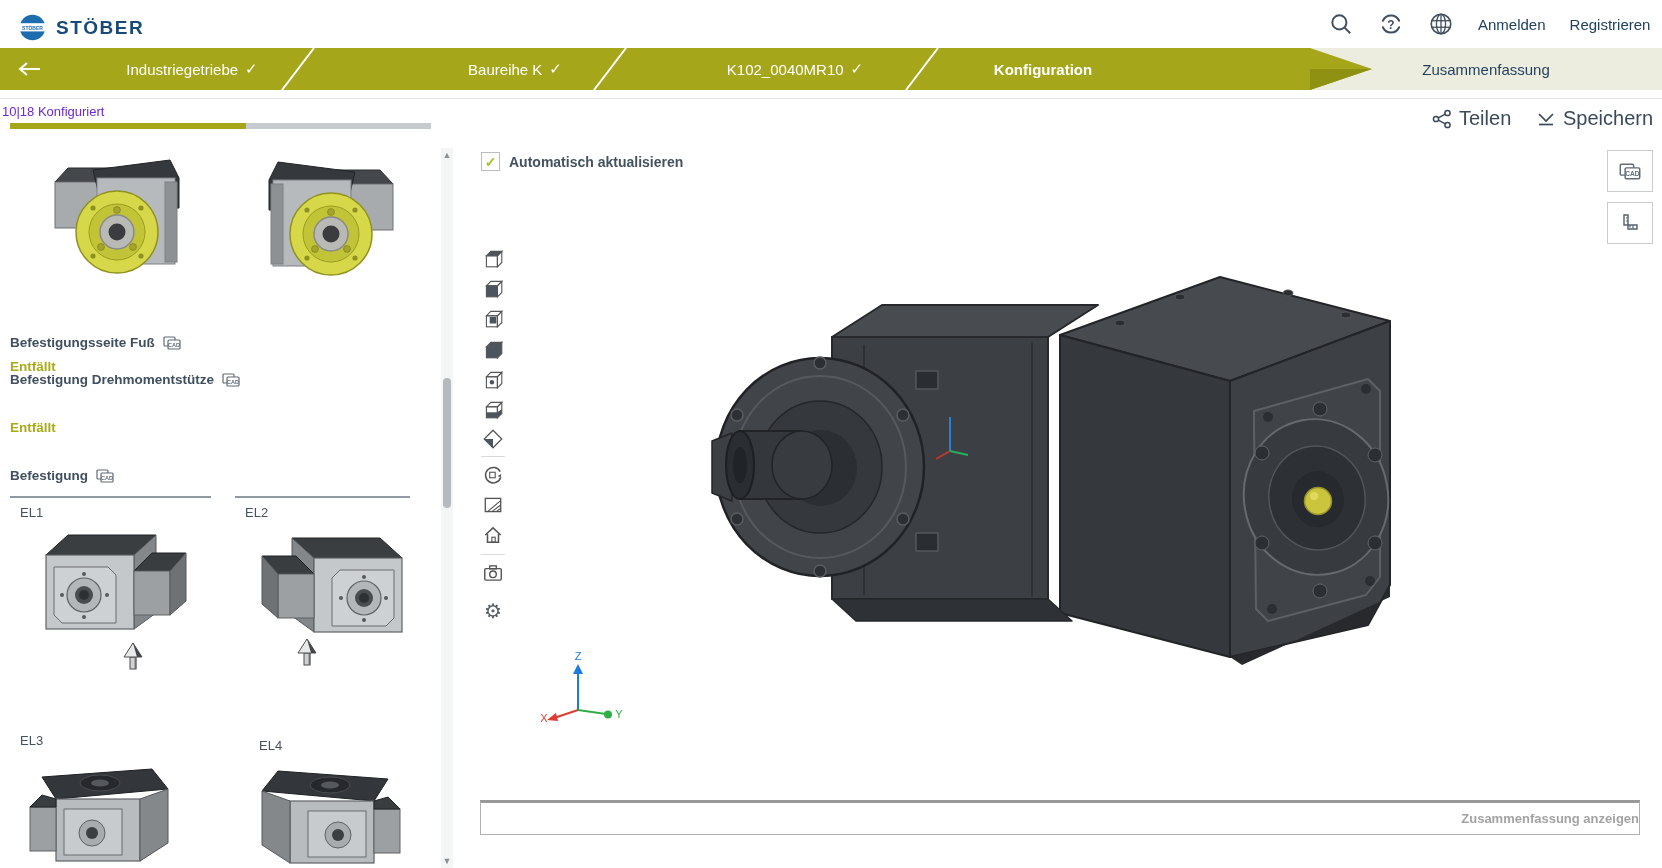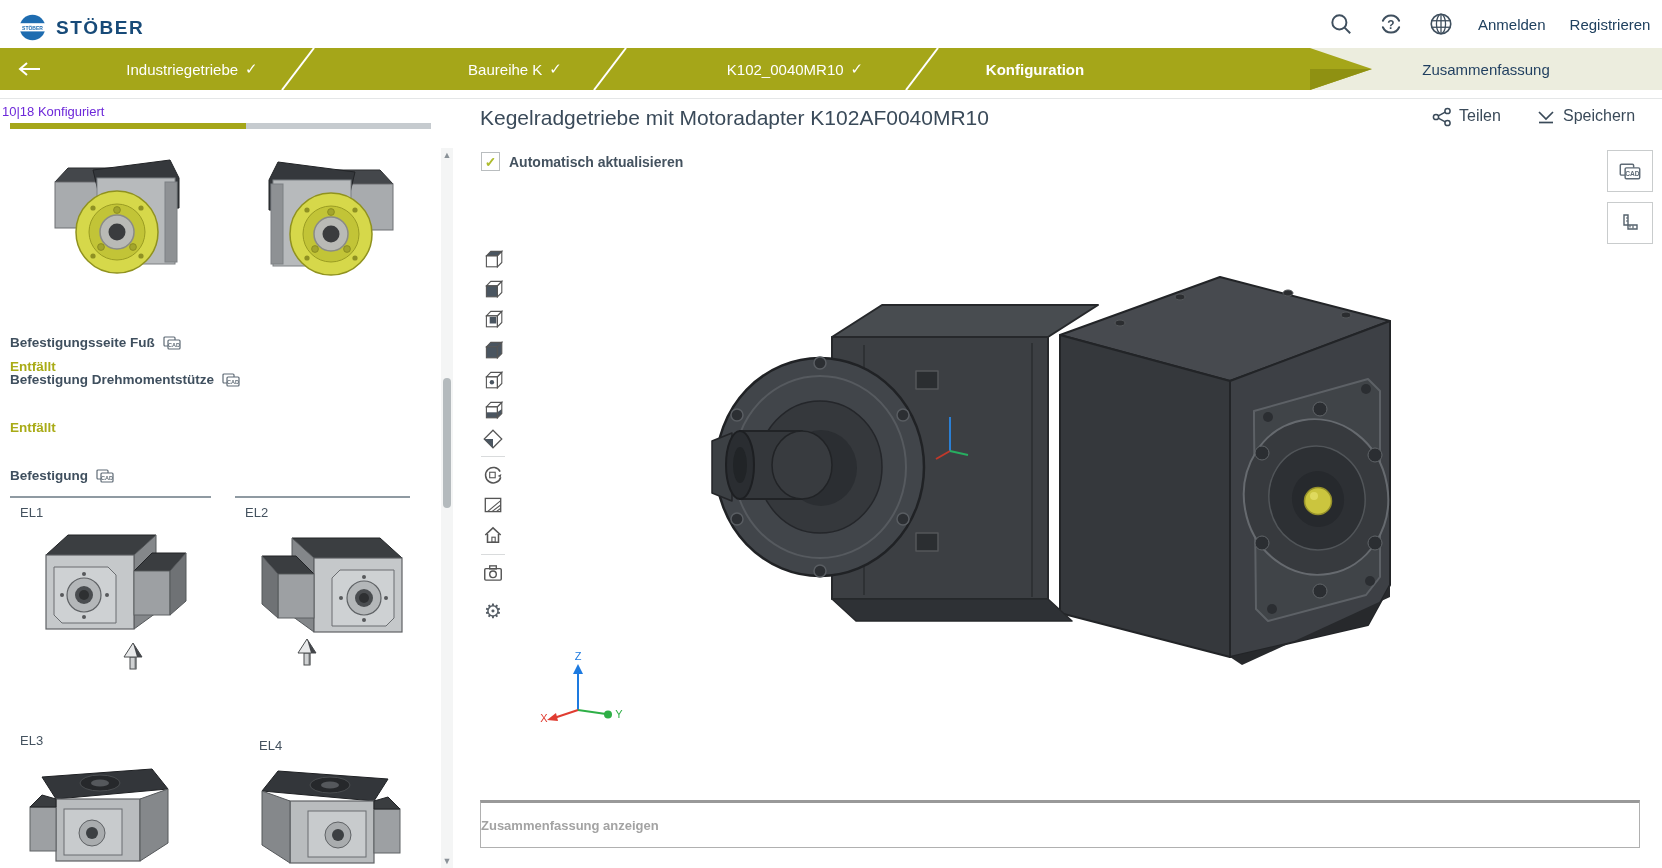--- a/index.html
+++ b/index.html
@@ -14,21 +14,21 @@
   .hdr-icons{position:absolute;top:0;height:48px;display:flex;align-items:center;}
   .hdr-icon{width:26px;height:26px;cursor:pointer;}
   .hdr-link{font-size:15px;color:#20415f;cursor:pointer;white-space:nowrap;}
 
   
   .stepper{position:absolute;left:0;top:48px;width:1662px;height:42px;background:#a5a619;overflow:hidden;}
   .step-beige{position:absolute;left:1310px;top:0;width:352px;height:42px;background:#ecedde;}
   .step{position:absolute;top:0;height:42px;display:flex;align-items:center;gap:7px;
         transform:translateX(-50%);font-size:15px;color:#fff;cursor:pointer;white-space:nowrap;}
   .step .chk{font-size:15px;color:#fff;}
-  .step.current{font-weight:bold;}
+  .step.current{font-weight:bold;margin-left:8px;}
   .step.light{color:#1f3e5f;}
   .back-btn{position:absolute;left:10px;top:0;width:40px;height:42px;display:flex;align-items:center;justify-content:center;cursor:pointer;}
 
   
   .page-line{position:absolute;left:0;top:98px;width:1662px;height:1px;background:#e4e6e7;}
 
   
   .progress-label{position:absolute;left:2px;top:104px;font-size:13px;color:#6d28d9;}
   .progress-track{position:absolute;left:10px;top:123px;width:421px;height:6px;background:#c6cbcf;}
   .progress-fill{height:6px;background:#a5a619;width:50%;}
@@ -41,38 +41,38 @@
   .thumb{cursor:pointer;}
 
   
   .sb-track{position:absolute;left:441px;top:148px;width:12px;height:720px;background:#f4f5f5;}
   .sb-arrow{position:absolute;left:441px;width:12px;height:14px;color:#8a9298;font-size:9px;
             display:flex;align-items:center;justify-content:center;cursor:pointer;}
   .sb-thumb{position:absolute;left:443px;top:378px;width:8px;height:130px;background:#b4babd;border-radius:4px;cursor:pointer;}
 
   
   .main-title{position:absolute;left:480px;top:106px;font-size:21px;color:#3a4a59;}
-  .chip-btn{position:absolute;top:107px;display:flex;gap:7px;cursor:pointer;
-            font-size:16px;color:#3a4a59;}
+  .chip-btn{position:absolute;top:107px;display:flex;align-items:center;gap:7px;cursor:pointer;
+            font-size:20px;color:#3a4a59;}
   .sq-btn{position:absolute;left:1607px;width:44px;height:40px;border:1px solid #c9cccd;background:#fff;
           display:flex;align-items:center;justify-content:center;cursor:pointer;}
   .checkbox-row{position:absolute;left:481px;top:152px;display:flex;align-items:center;gap:9px;cursor:pointer;}
   .cbx{width:17px;height:17px;border:1px solid #b9bdbf;background:#fff;display:flex;
        align-items:center;justify-content:center;font-size:14px;font-weight:bold;color:transparent;}
   .cbx.checked{color:#aebc2d;}
   .cbx-label{font-size:14px;color:#44525f;font-weight:bold;}
 
   
   .vt-icon{position:absolute;left:482px;width:22px;height:22px;cursor:pointer;display:flex;align-items:center;justify-content:center;}
   .vt-div{position:absolute;left:481px;width:24px;height:1px;background:#d9dbdc;}
   .gear-glyph{font-size:20px;color:#565e66;line-height:20px;}
 
   
-  .summary-btn{position:absolute;left:480px;top:800px;width:1160px;height:48px;background:#fff;
-               border:1px solid #b0b0b0;border-top:3px solid #999;display:flex;align-items:center;justify-content:flex-start;
+  .summary-btn{position:absolute;left:480px;top:800px;width:1160px;height:35px;background:#fff;
+               border:1px solid #b0b0b0;border-top:3px solid #999;display:flex;align-items:center;justify-content:flex-end;
                font-size:13px;font-weight:bold;color:#a3a3a3;cursor:pointer;box-sizing:border-box;}
 
   svg{display:block;}
   .axis-lbl{font-size:11px;font-family:"Liberation Sans",sans-serif;}
 </style>
 </head>
 <body>
 
 <div class="app">
 
@@ -272,21 +272,20 @@
   <div class="el-label" style="left:259px;top:738px">EL4</div>
   <svg class="abs el-tile" style="left:252px;top:757px" width="150" height="120" viewBox="0 0 150 120">
       <use href="#gElTop" transform="translate(150,0) scale(-1,1)"></use>
     </svg>
 
   <div class="sb-track"></div>
   <div class="sb-arrow" style="top:148px">▲</div>
   <div class="sb-thumb"></div>
   <div class="sb-arrow" style="top:854px">▼</div>
 
-  <div class="main-title">Kegelradgetriebe mit Motoradapter K102AF0040MR10</div>
 
   <div class="chip-btn" style="left:1432px">
     <svg width="20" height="20" viewBox="0 0 20 20">
       <circle cx="4" cy="10" r="2.6" fill="none" stroke="#3a4a59" stroke-width="1.5"></circle>
       <circle cx="15.5" cy="4" r="2.6" fill="none" stroke="#3a4a59" stroke-width="1.5"></circle>
       <circle cx="15.5" cy="16" r="2.6" fill="none" stroke="#3a4a59" stroke-width="1.5"></circle>
       <line x1="6.3" y1="8.8" x2="13.2" y2="5.1" stroke="#3a4a59" stroke-width="1.5"></line>
       <line x1="6.3" y1="11.2" x2="13.2" y2="14.9" stroke="#3a4a59" stroke-width="1.5"></line>
     </svg>
     <span>Teilen</span>

